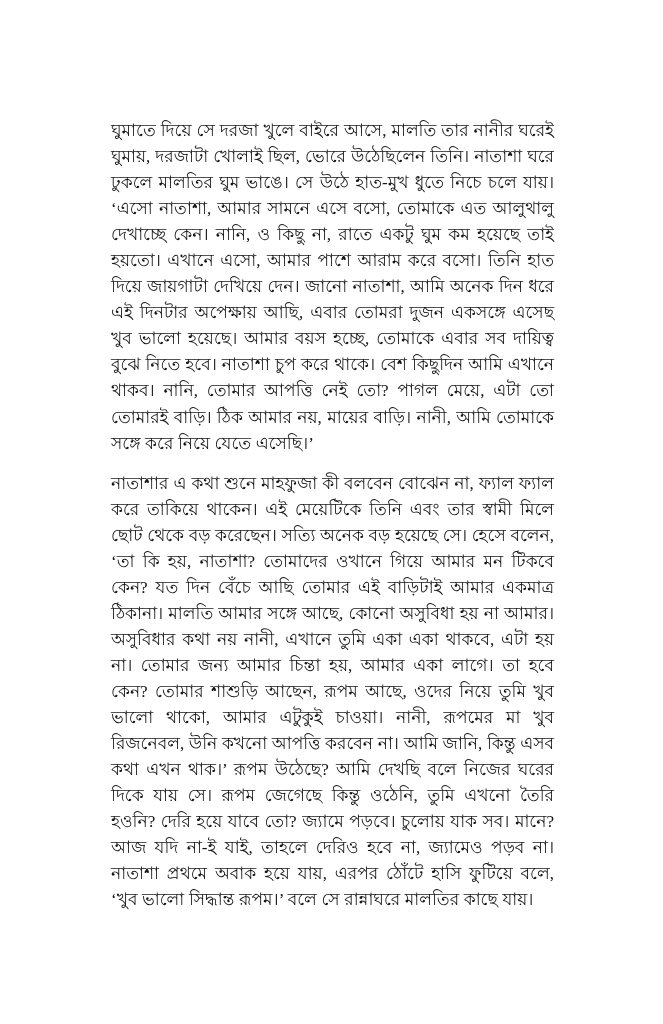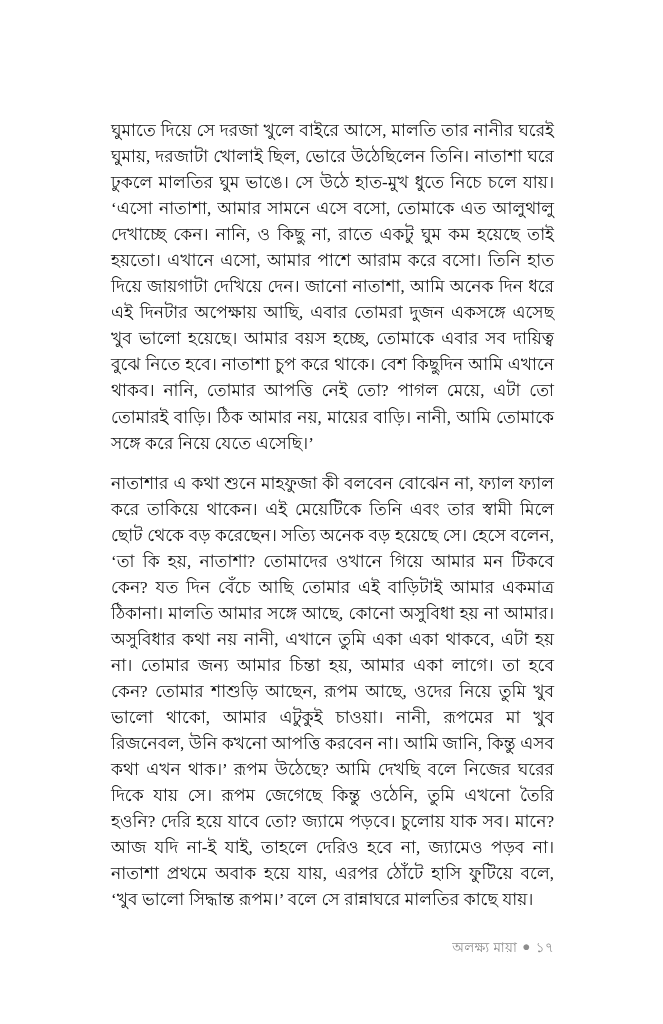--- a/index.html
+++ b/index.html
@@ -76,17 +76,14 @@
 </head>
 <body>
 
 <div class="page">
 
   <div class="text-block">
     <p class="para">ঘুমাতে দিয়ে সে দরজা খুলে বাইরে আসে, মালতি তার নানীর ঘরেই ঘুমায়, দরজাটা খোলাই ছিল, ভোরে উঠেছিলেন তিনি। নাতাশা ঘরে ঢুকলে মালতির ঘুম ভাঙে। সে উঠে হাত-মুখ ধুতে নিচে চলে যায়। ‘এসো নাতাশা, আমার সামনে এসে বসো, তোমাকে এত আলুথালু দেখাচ্ছে কেন। নানি, ও কিছু না, রাতে একটু ঘুম কম হয়েছে তাই হয়তো। এখানে এসো, আমার পাশে আরাম করে বসো। তিনি হাত দিয়ে জায়গাটা দেখিয়ে দেন। জানো নাতাশা, আমি অনেক দিন ধরে এই দিনটার অপেক্ষায় আছি, এবার তোমরা দুজন একসঙ্গে এসেছ খুব ভালো হয়েছে। আমার বয়স হচ্ছে, তোমাকে এবার সব দায়িত্ব বুঝে নিতে হবে। নাতাশা চুপ করে থাকে। বেশ কিছুদিন আমি এখানে থাকব। নানি, তোমার আপত্তি নেই তো? পাগল মেয়ে, এটা তো তোমারই বাড়ি। ঠিক আমার নয়, মায়ের বাড়ি। নানী, আমি তোমাকে সঙ্গে করে নিয়ে যেতে এসেছি।’</p>
     <p class="para">নাতাশার এ কথা শুনে মাহফুজা কী বলবেন বোঝেন না, ফ্যাল ফ্যাল করে তাকিয়ে থাকেন। এই মেয়েটিকে তিনি এবং তার স্বামী মিলে ছোট থেকে বড় করেছেন। সত্যি অনেক বড় হয়েছে সে। হেসে বলেন, ‘তা কি হয়, নাতাশা? তোমাদের ওখানে গিয়ে আমার মন টিকবে কেন? যত দিন বেঁচে আছি তোমার এই বাড়িটাই আমার একমাত্র ঠিকানা। মালতি আমার সঙ্গে আছে, কোনো অসুবিধা হয় না আমার। অসুবিধার কথা নয় নানী, এখানে তুমি একা একা থাকবে, এটা হয় না। তোমার জন্য আমার চিন্তা হয়, আমার একা লাগে। তা হবে কেন? তোমার শাশুড়ি আছেন, রূপম আছে, ওদের নিয়ে তুমি খুব ভালো থাকো, আমার এটুকুই চাওয়া। নানী, রূপমের মা খুব রিজনেবল, উনি কখনো আপত্তি করবেন না। আমি জানি, কিন্তু এসব কথা এখন থাক।’ রূপম উঠেছে? আমি দেখছি বলে নিজের ঘরের দিকে যায় সে। রূপম জেগেছে কিন্তু ওঠেনি, তুমি এখনো তৈরি হওনি? দেরি হয়ে যাবে তো? জ্যামে পড়বে। চুলোয় যাক সব। মানে? আজ যদি না-ই যাই, তাহলে দেরিও হবে না, জ্যামেও পড়ব না। নাতাশা প্রথমে অবাক হয়ে যায়, এরপর ঠোঁটে হাসি ফুটিয়ে বলে, ‘খুব ভালো সিদ্ধান্ত রূপম।’ বলে সে রান্নাঘরে মালতির কাছে যায়।</p>
   </div>
 
-  <div class="footer">
-    <span>অলক্ষ্য মায়া</span><span class="dot">●</span><span>১৭</span>
-  </div>
 
 </div>
 
 </body></html>

